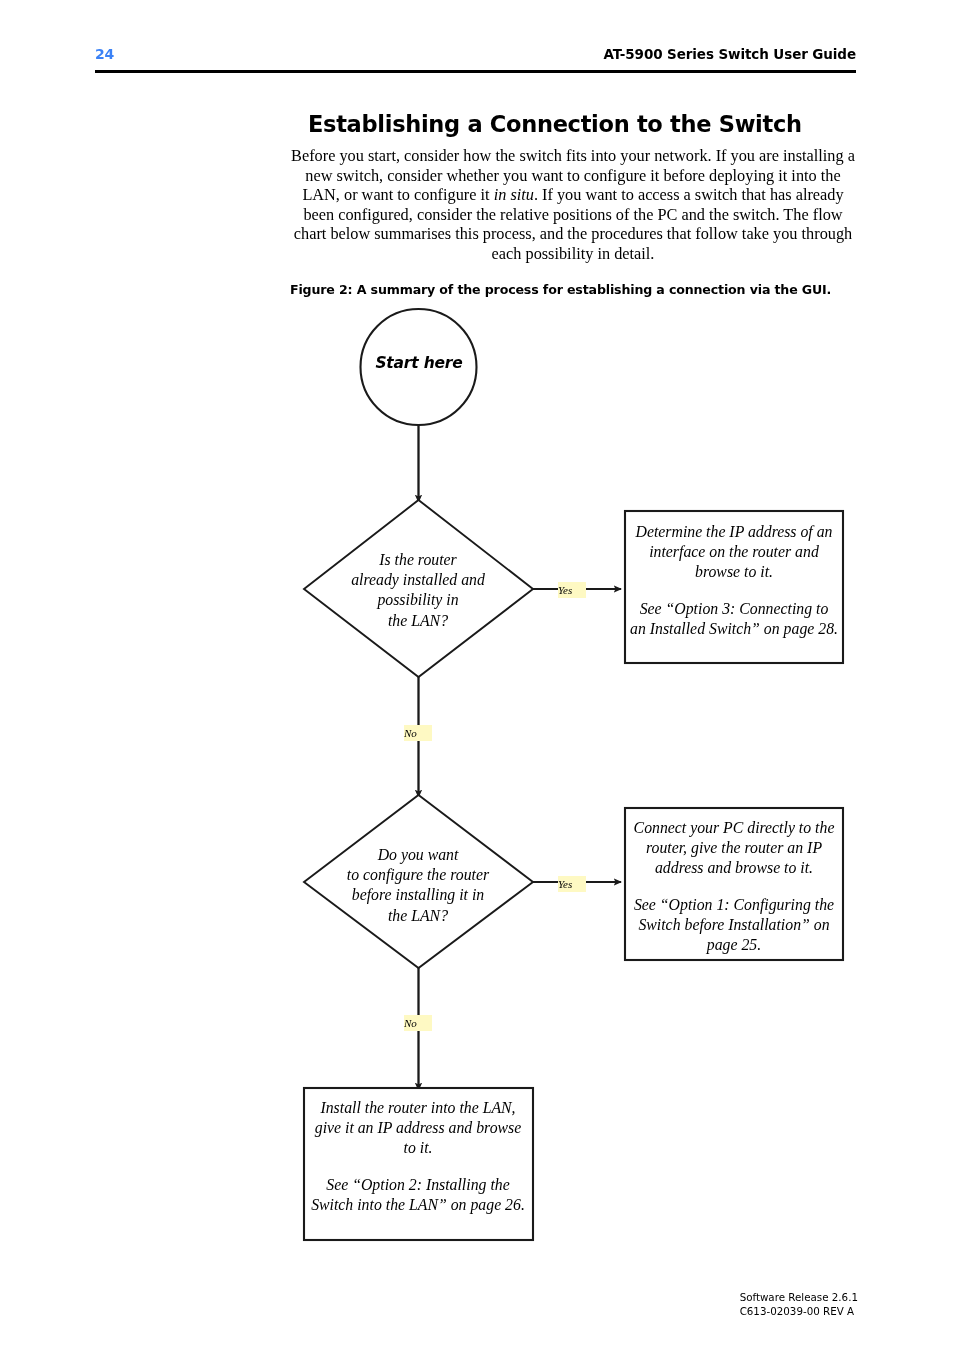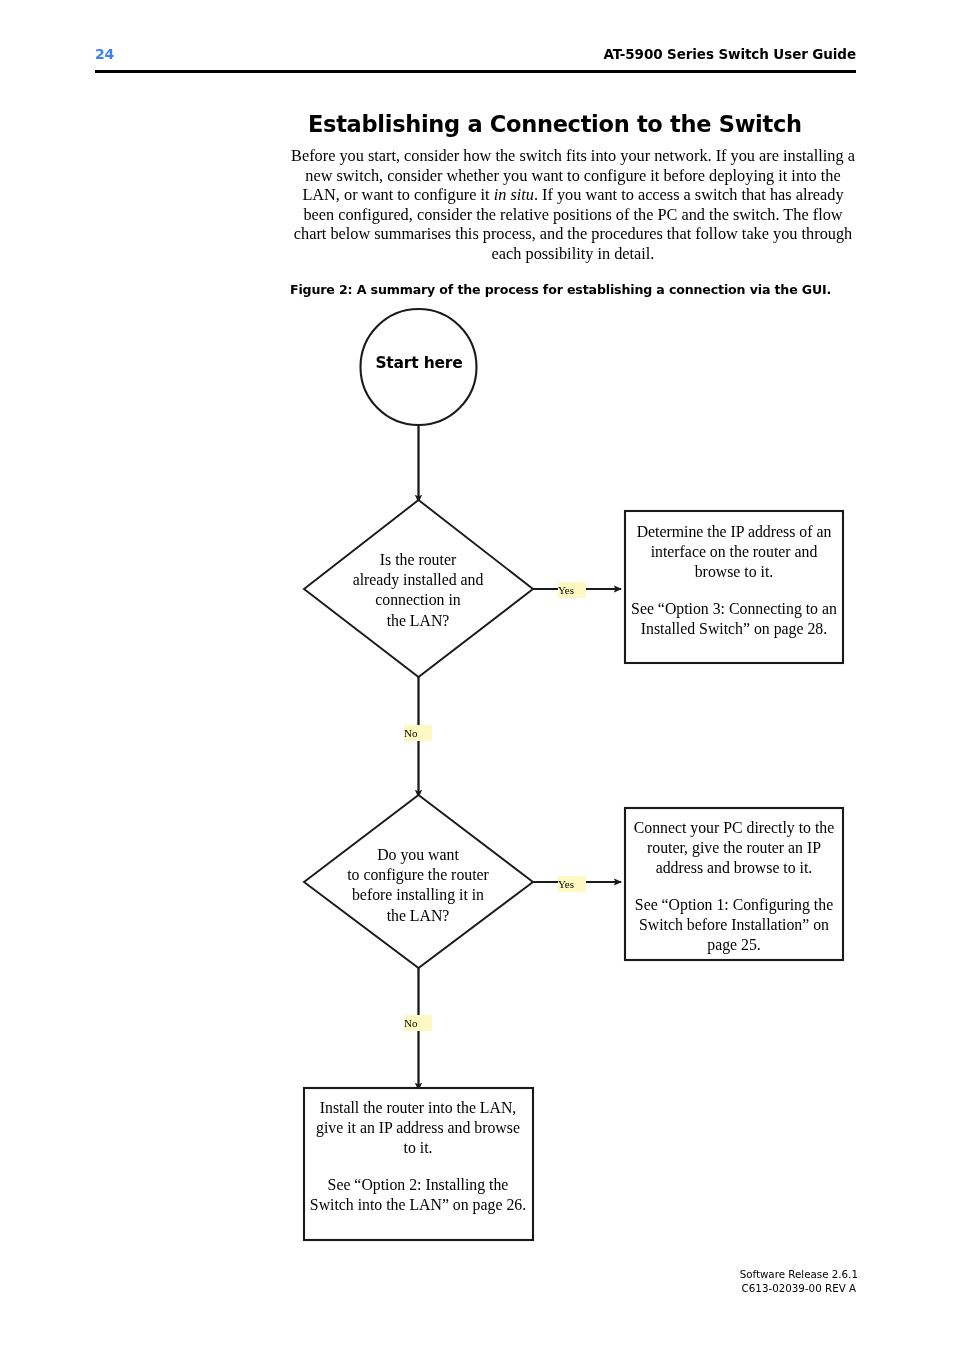--- a/index.html
+++ b/index.html
@@ -92,20 +92,21 @@
     white-space: nowrap;
   }
 
   
   .flowchart {
     position: absolute;
     left: 0;
     top: 0;
     width: 954px;
     height: 1351px;
+    font-style: italic;
   }
   .flow-svg {
     position: absolute;
     left: 0;
     top: 0;
     width: 954px;
     height: 1351px;
   }
 
   .node-text {
@@ -160,22 +161,22 @@
   }
   #edge-label-yes-1 { left: 558px; top: 582px; width: 28px; }
   #edge-label-yes-2 { left: 558px; top: 876px; width: 28px; }
   #edge-label-no-1  { left: 404px; top: 725px; width: 28px; }
   #edge-label-no-2  { left: 404px; top: 1015px; width: 28px; }
 
   
   .page-footer {
     position: absolute;
     right: 96px;
-    bottom: 56px;
-    text-align: center;
+    bottom: 33px;
+    text-align: left;
     font-family: "DejaVu Sans", sans-serif;
     font-size: 10.3px;
     line-height: 13.5px;
     color: #000;
   }
   .page-footer div { white-space: nowrap; }
 </style>
 </head>
 <body>
 
@@ -221,21 +222,21 @@
     <line x1="418.5" y1="968" x2="418.5" y2="1090" stroke="#1a1a1a" stroke-width="2.3" marker-end="url(#arrowhead)"></line>
 
     <rect x="304" y="1088" width="229" height="152" fill="#ffffff" stroke="#1a1a1a" stroke-width="2.1"></rect>
   </svg>
 
   <div class="node-text start-node-label">Start here</div>
 
   <div class="node-text decision-label" id="decision-1-label">
     <div>Is the router</div>
     <div>already installed and</div>
-    <div>connection in</div>
+    <div>possibility in</div>
     <div>the LAN?</div>
   </div>
 
   <div class="node-text decision-label" id="decision-2-label">
     <div>Do you want</div>
     <div>to configure the router</div>
     <div>before installing it in</div>
     <div>the LAN?</div>
   </div>
 

